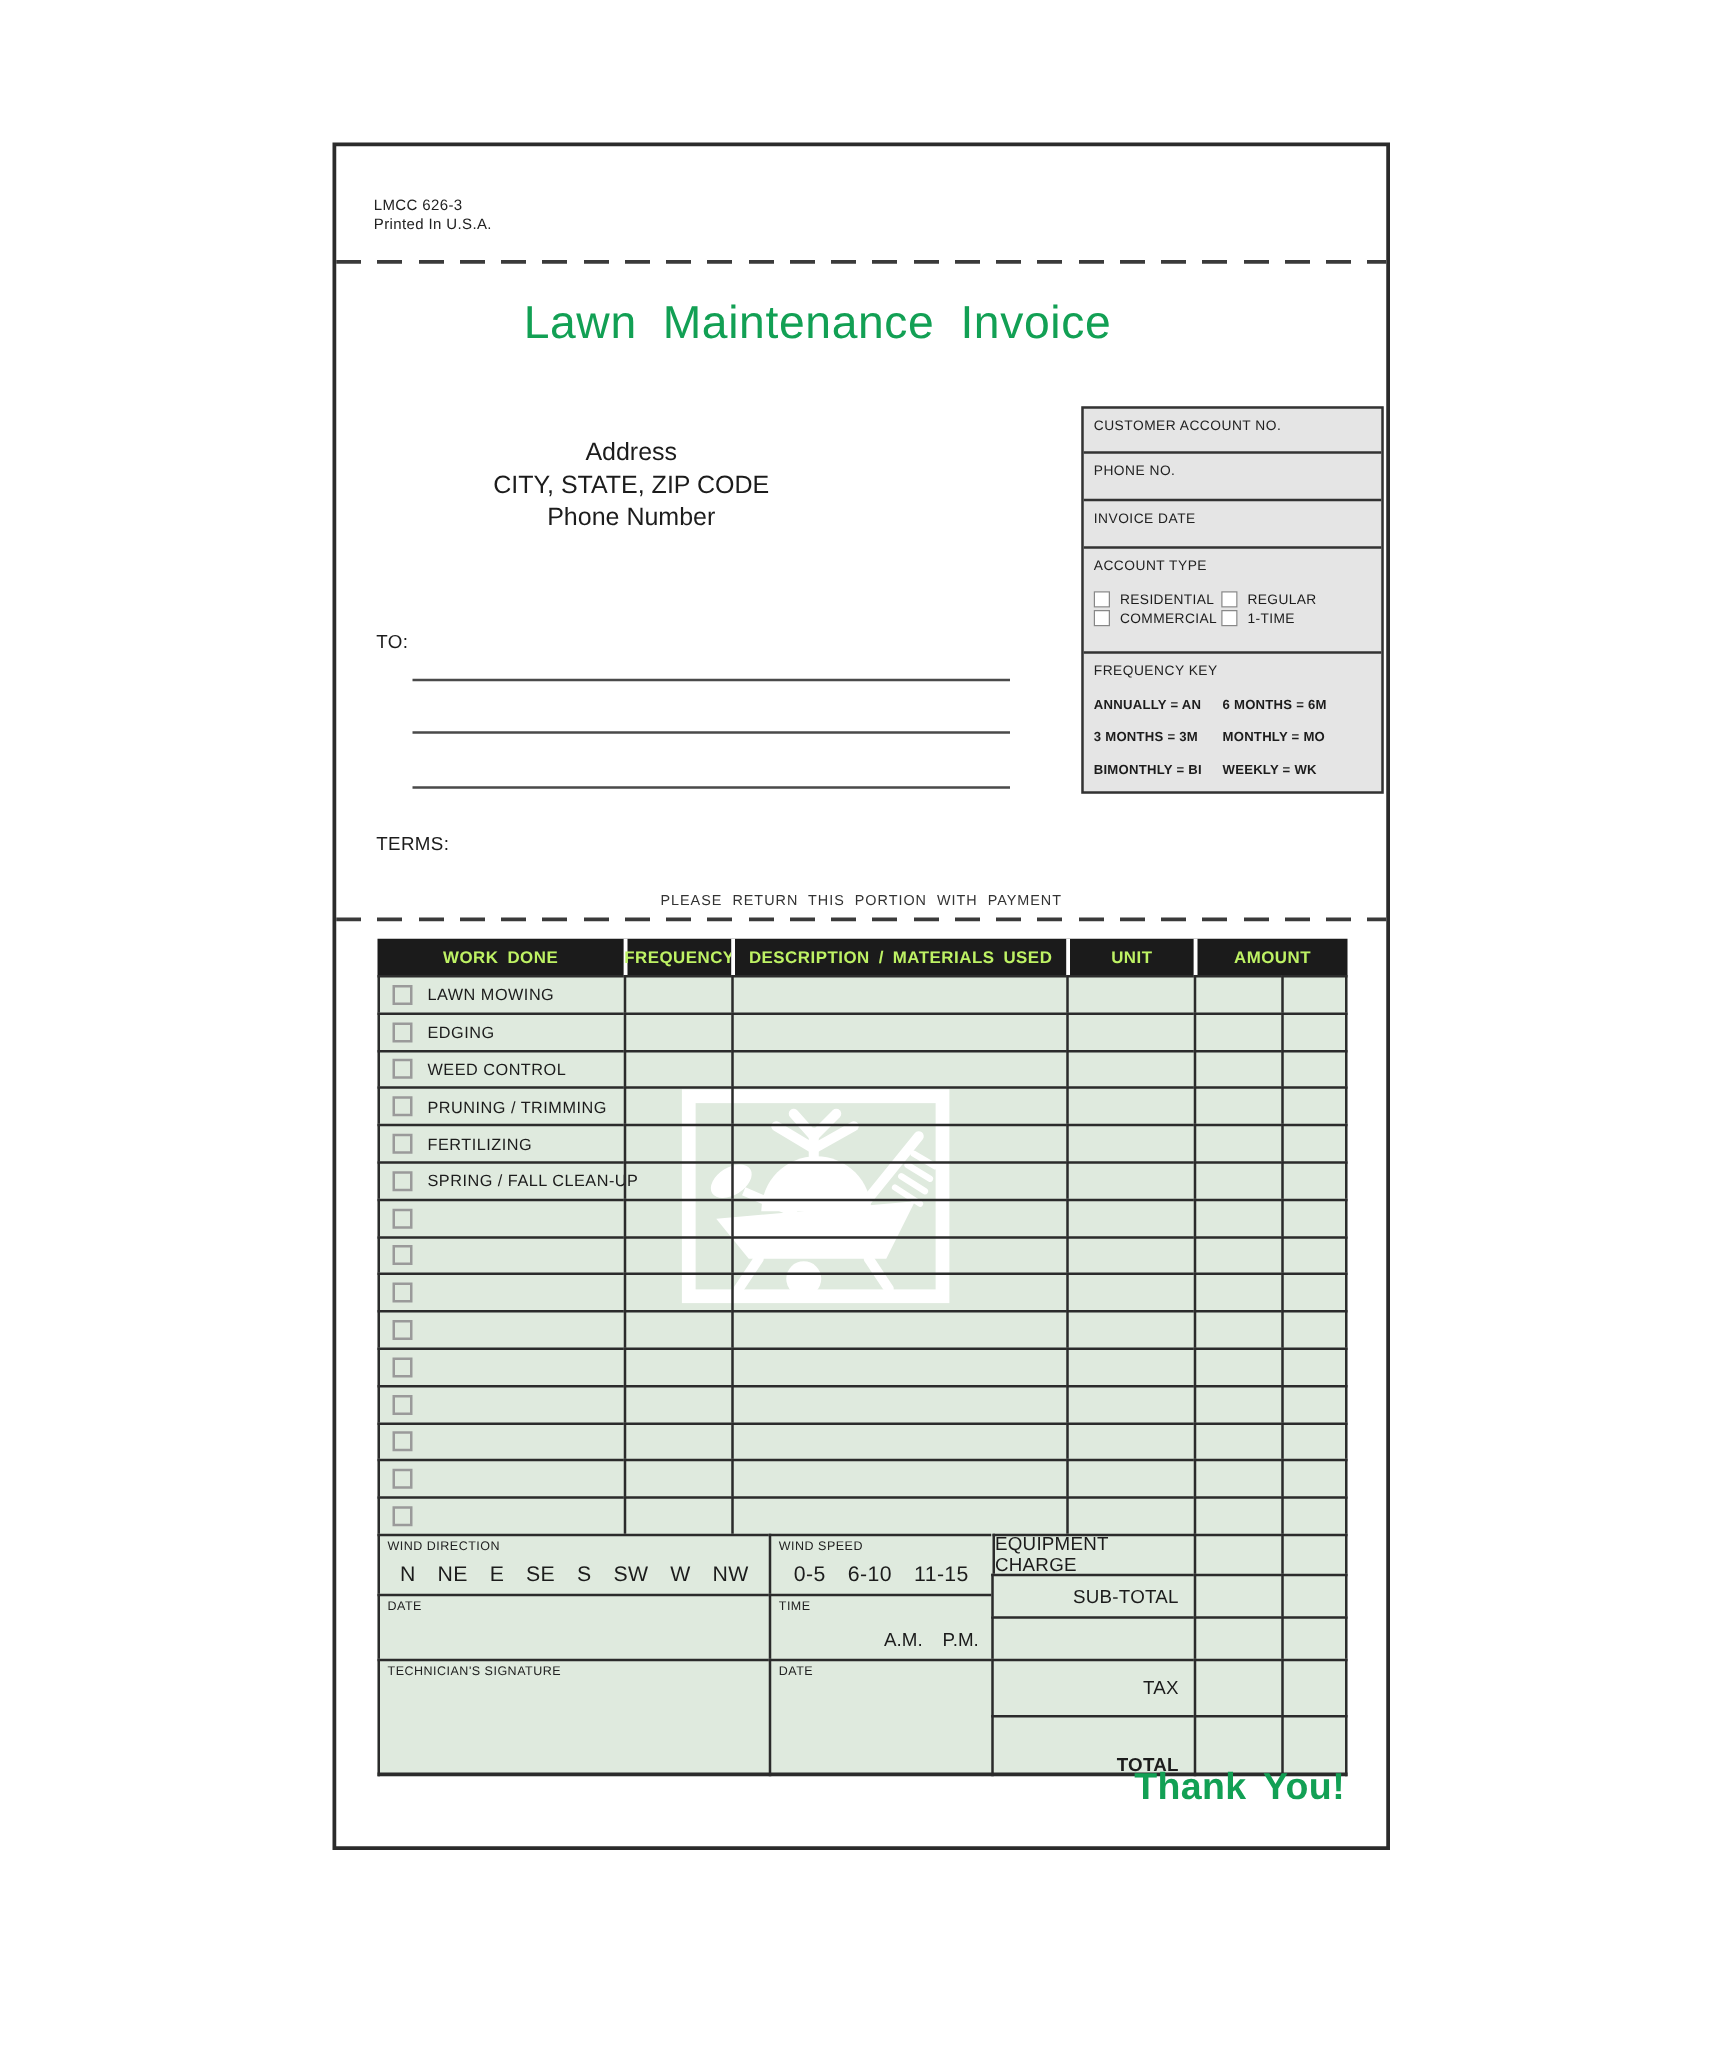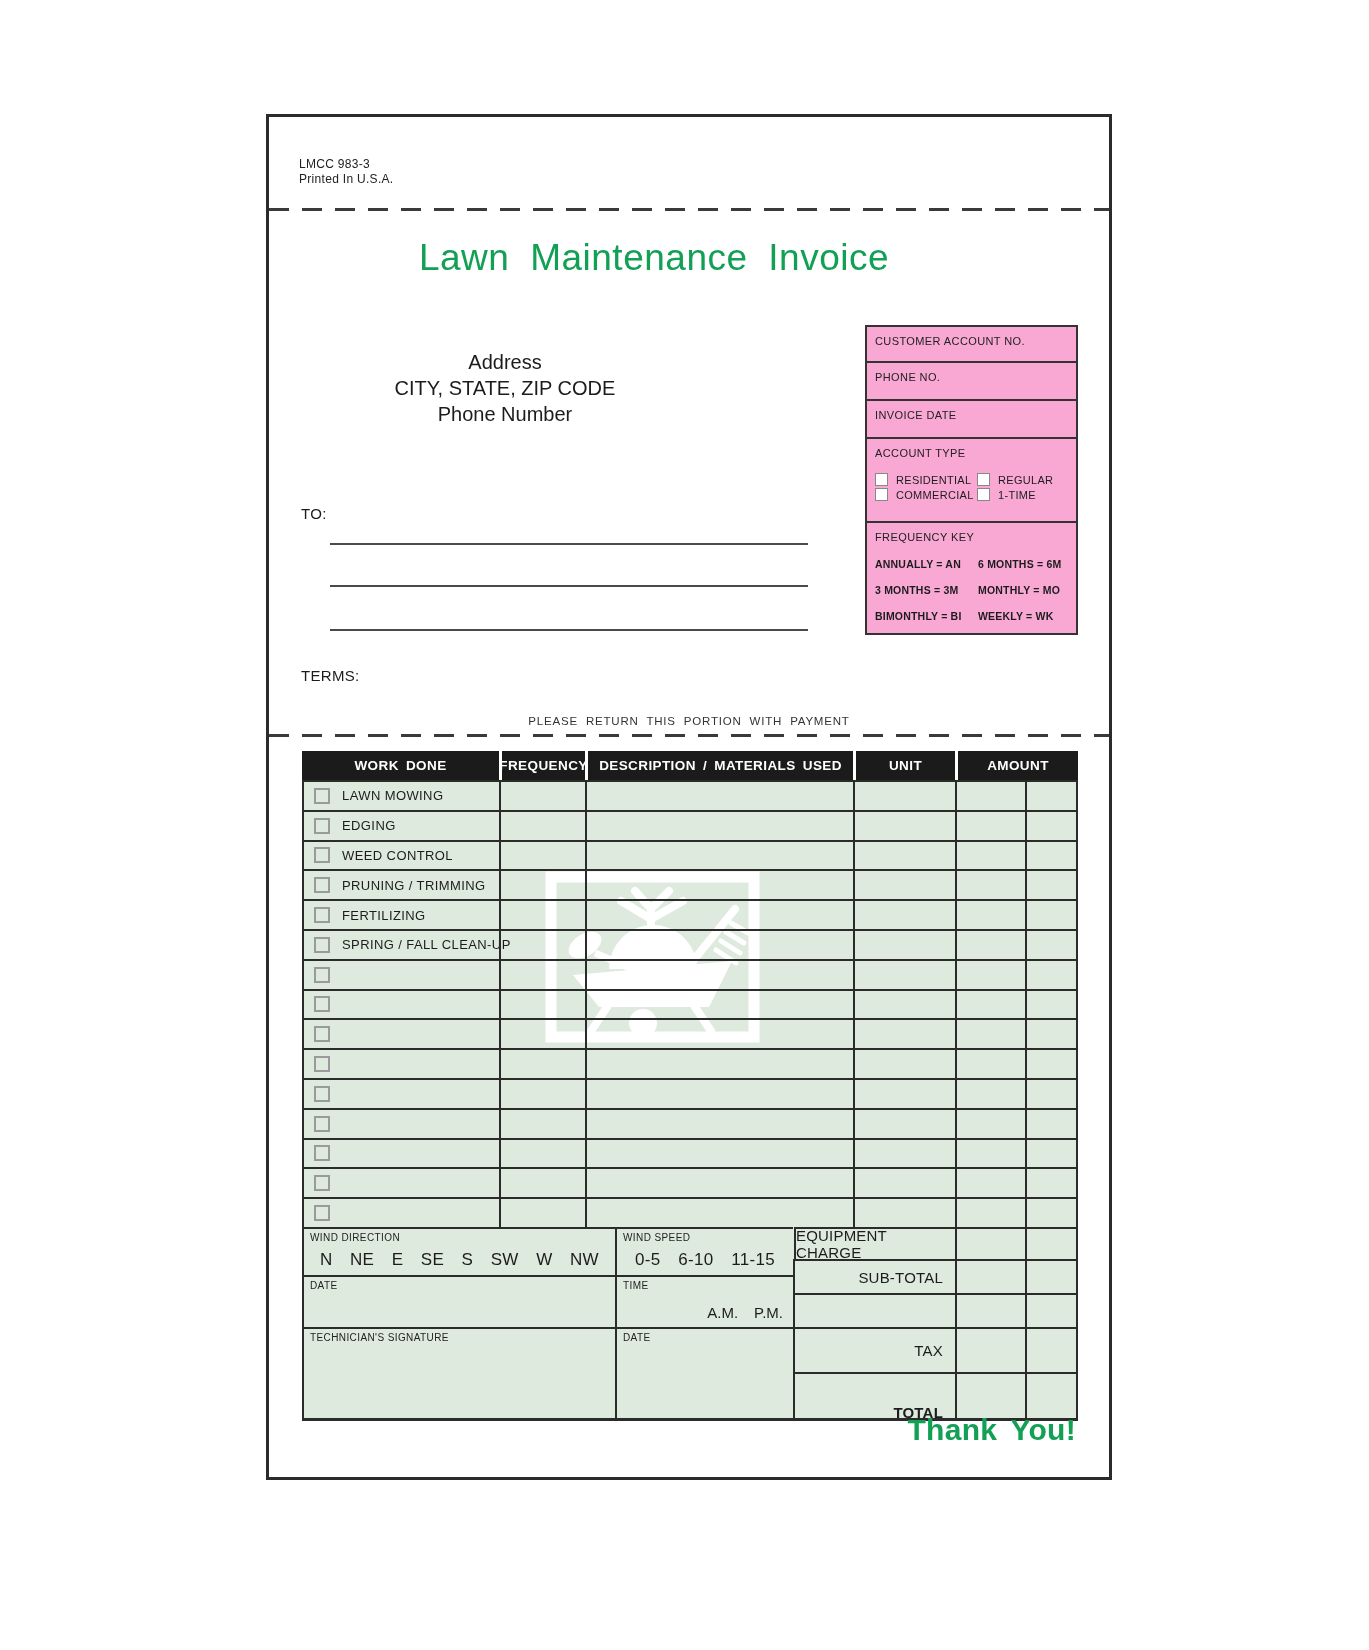--- a/index.html
+++ b/index.html
@@ -26,40 +26,40 @@
   .company .name{font-size:28px;font-weight:bold;letter-spacing:.5px;word-spacing:7px;margin-bottom:9px;}
   .company .line{font-size:20px;line-height:26px;}
 
   .to-label{position:absolute;left:32px;top:388px;font-size:15px;letter-spacing:.3px;}
   .to-line{position:absolute;left:61px;width:478px;border-bottom:2px solid #4a4a4a;height:0;}
   .terms-label{position:absolute;left:32px;top:550px;font-size:15px;letter-spacing:.3px;}
 
   .return-note{position:absolute;left:0;right:0;top:598px;text-align:center;font-size:11.5px;letter-spacing:.8px;word-spacing:4px;color:#333;}
 
   
-  .info-box{position:absolute;left:596px;top:208px;width:213px;height:310px;border:2px solid #333;background:#f9a8d4;}
+  .info-box{position:absolute;left:596px;top:208px;width:242px;height:310px;border:2px solid #333;background:#e5e5e5;}
   .ib-field{position:relative;border-bottom:2px solid #333;padding:4px 0 0 8px;}
   .ib-label{font-size:11px;letter-spacing:.4px;color:#222;}
   .f1{height:36px;} .f2{height:38px;} .f3{height:38px;}
   .ib-account{position:relative;height:84px;border-bottom:2px solid #333;padding:4px 0 0 8px;}
   .opt-grid{display:grid;grid-template-columns:102px 1fr;row-gap:2px;margin-top:12px;}
   .opt{display:flex;align-items:center;font-size:11px;letter-spacing:.3px;}
   .cb-s{width:13px;height:13px;border:1.5px solid #888;background:#fff;margin-right:8px;flex:0 0 auto;}
   .ib-freq{position:relative;padding:4px 0 0 8px;}
   .freq-grid{display:grid;grid-template-columns:103px 1fr;row-gap:14px;margin-top:13px;font-size:10.5px;letter-spacing:.2px;font-weight:bold;}
 
   
   .green-underlay{position:absolute;left:33px;top:663px;width:776px;height:641px;background:var(--row-green);}
   .watermark{position:absolute;left:243px;top:91px;width:215px;height:172px;}
 
   
   .work-grid{position:absolute;left:33px;top:634px;width:776px;display:grid;
              grid-template-columns:197px 86px 268px 102px 70px 53px;
              grid-template-rows:29px repeat(15,29.8px);}
-  .h{background:var(--hdr);color:#ffffff;font-size:13.5px;font-weight:bold;letter-spacing:.4px;word-spacing:3px;
+  .h{background:var(--hdr);color:#bef264;font-size:13.5px;font-weight:bold;letter-spacing:.4px;word-spacing:3px;
      display:flex;align-items:center;justify-content:center;}
   .h.sep{border-left:3px solid #fff;}
   .h.amount{grid-column:span 2;}
   .bc{border-top:2px solid var(--ink);border-left:2px solid var(--ink);background:transparent;position:relative;}
   .bc.last{border-right:2px solid var(--ink);}
   .cell-work{display:flex;align-items:center;}
   .cb{width:16px;height:16px;border:2px solid #9a9a9a;background:transparent;margin-left:10px;flex:0 0 auto;}
   .work-label{margin-left:12px;font-size:13px;letter-spacing:.4px;color:#1c1c1c;white-space:nowrap;}
 
   
@@ -75,21 +75,21 @@
   .thank-you{position:absolute;left:33px;width:776px;top:1296px;text-align:right;padding-right:2px;
              font-size:30px;font-weight:bold;color:var(--green);letter-spacing:.3px;word-spacing:5px;}
 </style>
 </head>
 <body>
 
 <div class="page">
   <div class="form">
 
     <div class="printer-code">
-      <div>LMCC 983-3</div>
+      <div>LMCC 626-3</div>
       <div>Printed In U.S.A.</div>
     </div>
 
     <div class="dash dash1"></div>
 
     <div class="title">Lawn Maintenance Invoice</div>
 
     <div class="company">
       <div class="line">Address</div>
       <div class="line">CITY, STATE, ZIP CODE</div>

